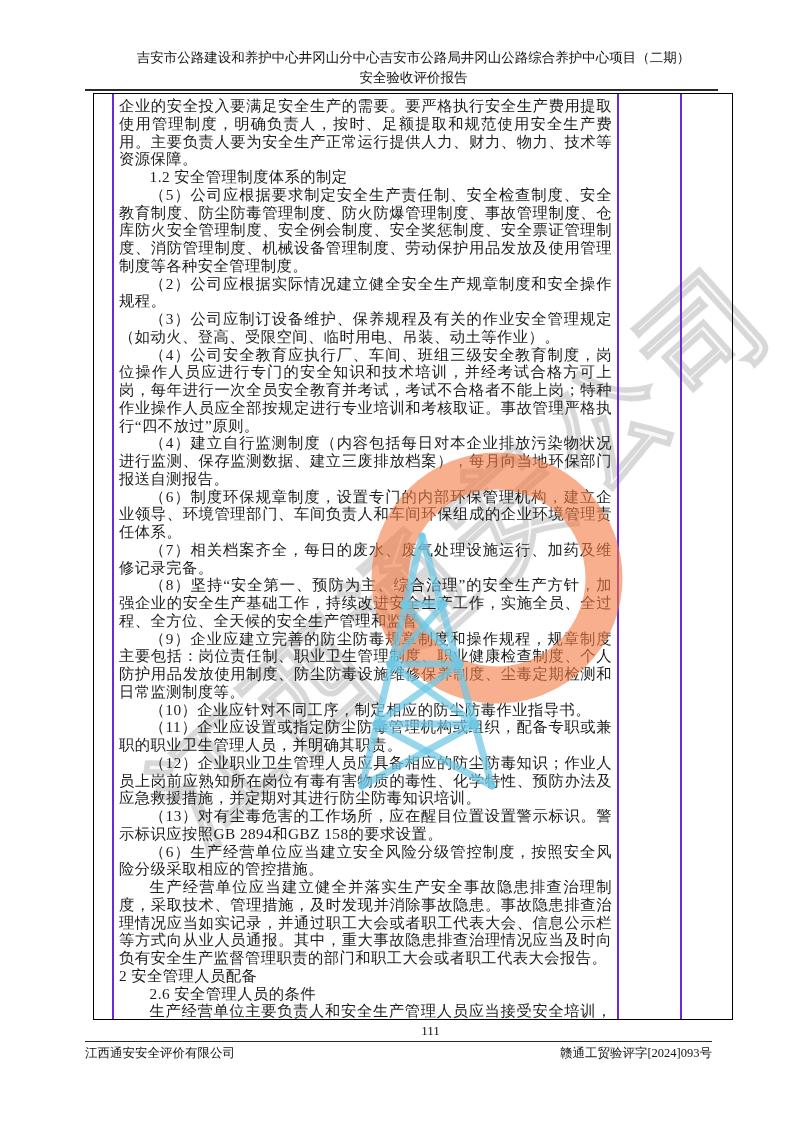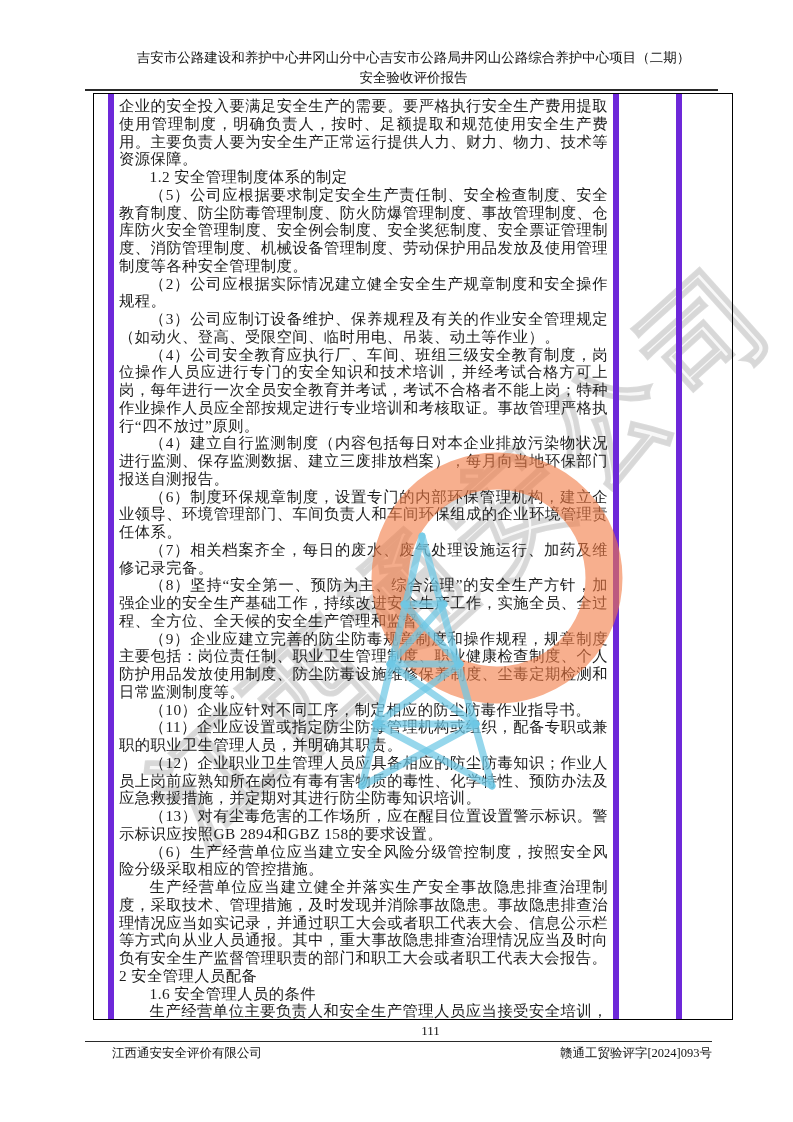--- a/index.html
+++ b/index.html
@@ -20,21 +20,21 @@
   .header-rule{
     position:absolute;left:85px;top:89px;width:633px;height:0;
     border-top:2px solid #2a2a2a;
   }
   
   .content-table{
     position:absolute;left:93px;top:93px;width:640px;height:927px;
     display:flex;box-sizing:border-box;
     border:1px solid #000;
   }
-  .col{box-sizing:border-box;border-right:6px solid #6d28d9;height:100%;}
+  .col{box-sizing:border-box;border-right:2px solid #6d28d9;height:100%;}
   .col:last-child{border-right:none;}
   .col-left{width:20px;}
   .col-main{width:505px;padding:3px 5px 0 5px;overflow:hidden;}
   .col-r1{width:63px;}
   .col-r2{width:52px;flex:1;}
   .col-main p{
     margin:0;
     font-size:15.3px;line-height:17.75px;
     letter-spacing:0.45px;
     text-align:justify;
@@ -48,21 +48,21 @@
   }
   .footer-rule{
     position:absolute;left:85px;top:1041px;width:627px;height:0;
     border-top:1.5px solid #2a2a2a;
   }
   .footer-line{
     position:absolute;left:85px;top:1045px;width:627px;
     font-size:12.5px;color:#111;
     display:flex;justify-content:space-between;
   }
-  .footer-line .fl{margin-left:27px;}
+  .footer-line .fl{}
   
   .wm-diागonal,
   .wm-diagonal{
     position:absolute;left:70px;top:472px;width:790px;
     font-size:118px;font-weight:700;letter-spacing:14px;
     white-space:nowrap;
     color:rgba(215,215,215,0.18);
     -webkit-text-stroke:2px rgba(190,190,190,0.55);
     transform:rotate(-42deg);
     pointer-events:none;
@@ -108,21 +108,21 @@
         <p class="ind">（7）相关档案齐全，每日的废水、废气处理设施运行、加药及维修记录完备。</p>
         <p class="ind">（8）坚持“安全第一、预防为主、综合治理”的安全生产方针，加强企业的安全生产基础工作，持续改进安全生产工作，实施全员、全过程、全方位、全天候的安全生产管理和监督。</p>
         <p class="ind">（9）企业应建立完善的防尘防毒规章制度和操作规程，规章制度主要包括：岗位责任制、职业卫生管理制度、职业健康检查制度、个人防护用品发放使用制度、防尘防毒设施维修保养制度、尘毒定期检测和日常监测制度等。</p>
         <p class="ind">（10）企业应针对不同工序，制定相应的防尘防毒作业指导书。</p>
         <p class="ind">（11）企业应设置或指定防尘防毒管理机构或组织，配备专职或兼职的职业卫生管理人员，并明确其职责。</p>
         <p class="ind">（12）企业职业卫生管理人员应具备相应的防尘防毒知识；作业人员上岗前应熟知所在岗位有毒有害物质的毒性、化学特性、预防办法及应急救援措施，并定期对其进行防尘防毒知识培训。</p>
         <p class="ind">（13）对有尘毒危害的工作场所，应在醒目位置设置警示标识。警示标识应按照GB 2894和GBZ 158的要求设置。</p>
         <p class="ind">（6）生产经营单位应当建立安全风险分级管控制度，按照安全风险分级采取相应的管控措施。</p>
         <p class="ind">生产经营单位应当建立健全并落实生产安全事故隐患排查治理制度，采取技术、管理措施，及时发现并消除事故隐患。事故隐患排查治理情况应当如实记录，并通过职工大会或者职工代表大会、信息公示栏等方式向从业人员通报。其中，重大事故隐患排查治理情况应当及时向负有安全生产监督管理职责的部门和职工大会或者职工代表大会报告。</p>
         <p>2 安全管理人员配备</p>
-        <p class="ind">1.6 安全管理人员的条件</p>
+        <p class="ind">2.6 安全管理人员的条件</p>
         <p class="ind">生产经营单位主要负责人和安全生产管理人员应当接受安全培训，具备与所从事的生产经营活动相适应的安全生产知识和管理能力。主要负责人和安全生产管理人员，自任职之日起6个月内，必须经安全生产监管监察部门对其安全生产知识和管理能力考核合格。</p>
 
       </div>
       <div class="col col-r1"></div>
       <div class="col col-r2"></div>
     </div>
 
     <div class="page-number">111</div>
     <div class="footer-rule"></div>
     <div class="footer-line">

